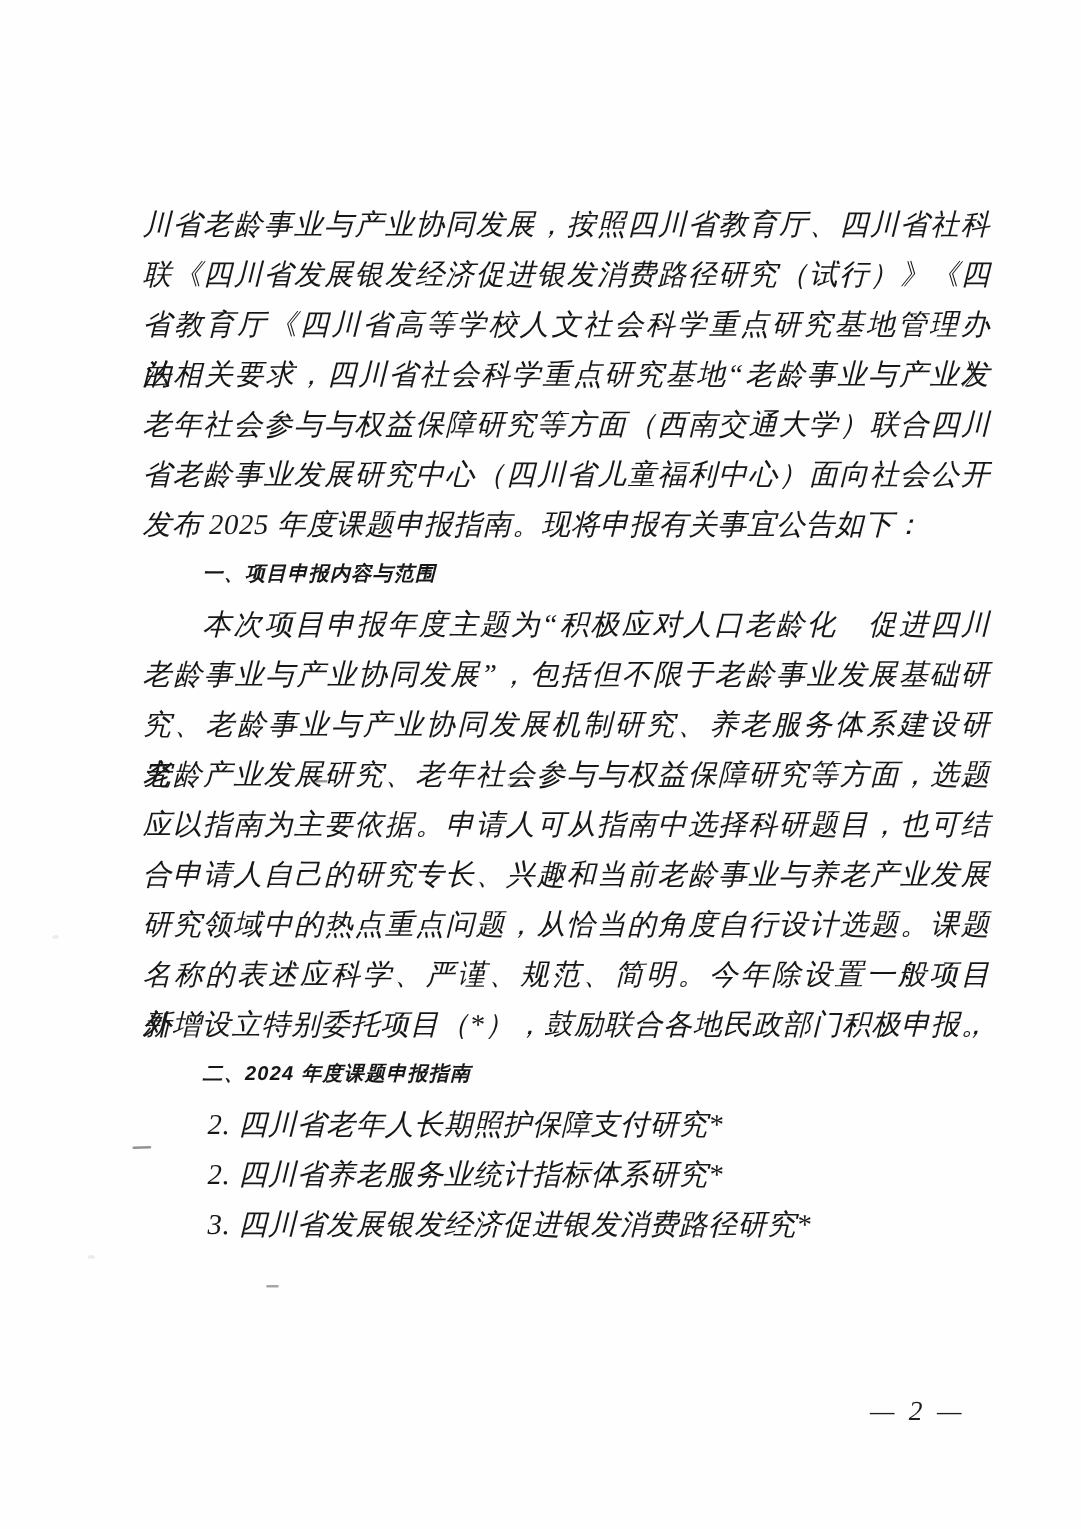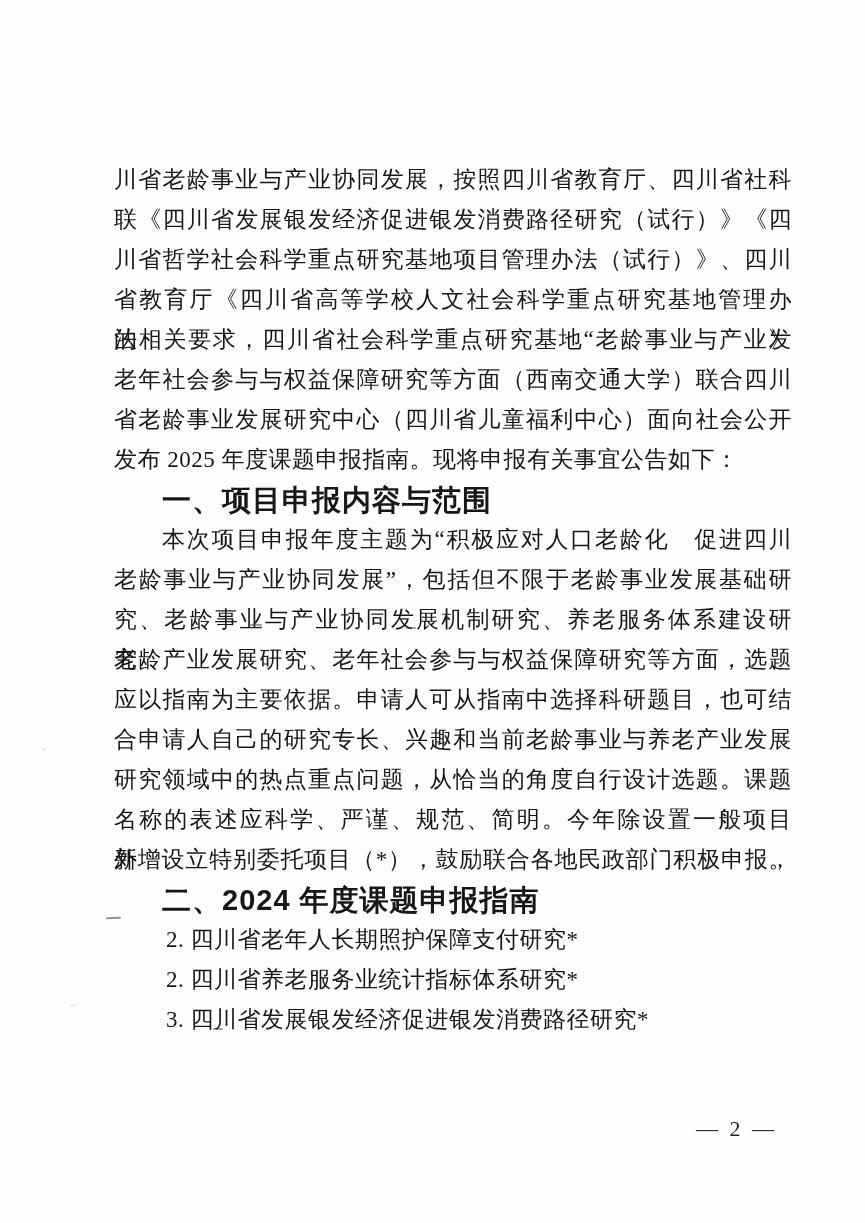--- a/index.html
+++ b/index.html
@@ -7,20 +7,21 @@
     padding: 0;
     background: #ffffff;
   }
   .page {
     position: relative;
     width: 865px;
     height: 1223px;
     background: #fefefe;
     overflow: hidden;
     font-family: "Liberation Serif", "DejaVu Serif", serif;
+    font-style: italic;
   }
   .content {
     position: absolute;
     left: 114px;
     top: 160px;
     width: 678px;
   }
   .block { margin: 0; }
   .line {
     height: 40px;
@@ -30,21 +31,21 @@
     text-align: justify;
     text-align-last: left;
     letter-spacing: 0.5px;
     white-space: normal;
   }
   .line.justify { text-align-last: justify; }
   .line.indent { text-indent: 48px; }
   .block.heading .line {
     font-family: "Liberation Sans", "DejaVu Sans", sans-serif;
     font-weight: bold;
-    font-size: 29px;
+    font-size: 16px;
     letter-spacing: 1px;
     text-align-last: left;
   }
   .block.list .line { text-indent: 52px; }
   .page-number {
     position: absolute;
     top: 1116px;
     left: 696px;
     width: 110px;
     font-size: 22px;
@@ -74,21 +75,20 @@
   .s3 { left: 186px; top: 575px; width: 4px; height: 3px; }
 </style>
 </head>
 <body>
 
 <div class="page">
   <div class="content" id="doc-content">
       <div class="block paragraph">
         <div class="line justify">川省老龄事业与产业协同发展，按照四川省教育厅、四川省社科</div>
         <div class="line justify">联《四川省发展银发经济促进银发消费路径研究（试行）》《四</div>
-        <div class="line justify">川省哲学社会科学重点研究基地项目管理办法（试行）》、四川</div>
         <div class="line justify">省教育厅《四川省高等学校人文社会科学重点研究基地管理办法》</div>
         <div class="line justify">的相关要求，四川省社会科学重点研究基地“老龄事业与产业发</div>
         <div class="line justify">老年社会参与与权益保障研究等方面（西南交通大学）联合四川</div>
         <div class="line justify">省老龄事业发展研究中心（四川省儿童福利中心）面向社会公开</div>
         <div class="line">发布 2025 年度课题申报指南。现将申报有关事宜公告如下：</div>
       </div>
       <div class="block heading">
         <div class="line indent">一、项目申报内容与范围</div>
       </div>
       <div class="block paragraph">

